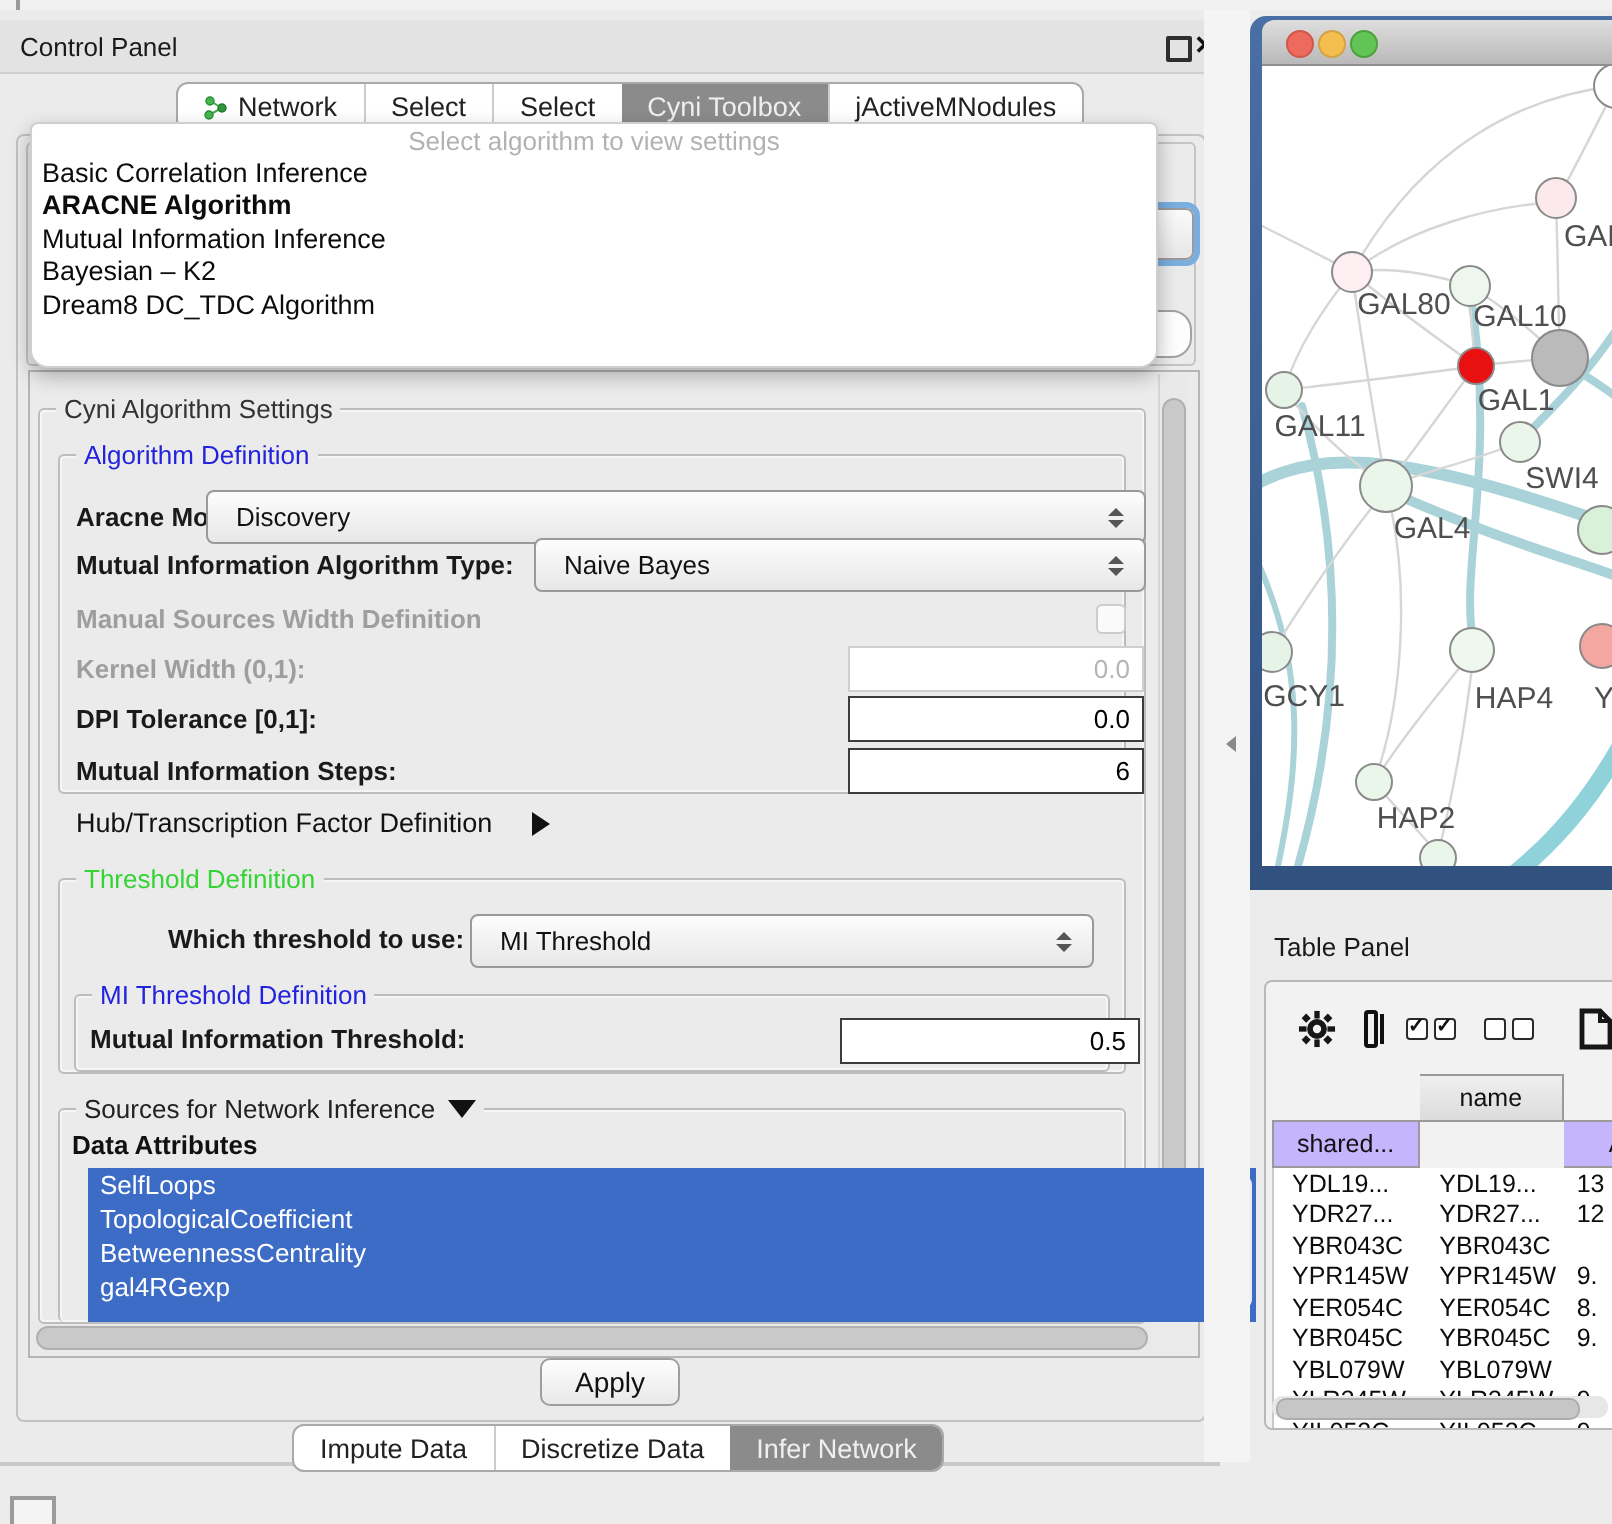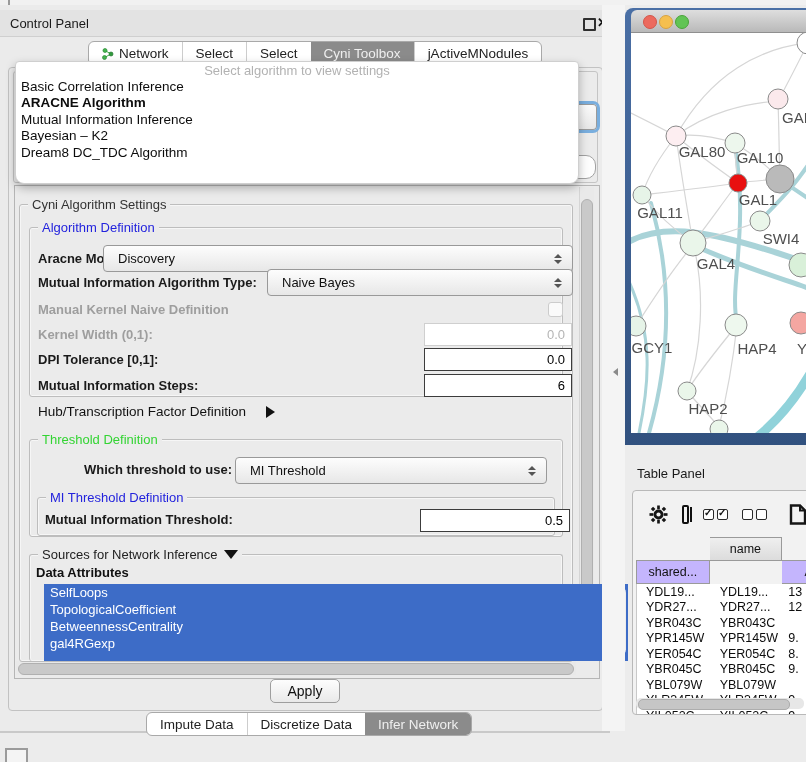--- a/index.html
+++ b/index.html
@@ -236,21 +236,21 @@
 
     <span class="abs flabel rowlabel" id="lbl-mitype">Mutual Information Algorithm Type:</span>
     <div class="abs combo" id="combo-mitype">
       <span>Naive Bayes</span>
       <span class="spin">
           <span class="up"></span>
           <span class="dn"></span>
         </span>
     </div>
 
-    <span class="abs flabel disabled rowlabel" id="lbl-manual">Manual Kernel Naive Definition</span>
+    <span class="abs flabel disabled rowlabel" id="lbl-manual">Manual Sources Width Definition</span>
     <div class="abs" id="kernel-checkbox"></div>
 
     <span class="abs flabel disabled rowlabel" id="lbl-kernel">Kernel Width (0,1):</span>
     <div class="abs tfield" id="field-kernel">0.0</div>
 
     <span class="abs flabel rowlabel" id="lbl-dpi">DPI Tolerance [0,1]:</span>
     <div class="abs tfield" id="field-dpi">0.0</div>
 
     <span class="abs flabel rowlabel" id="lbl-steps">Mutual Information Steps:</span>
     <div class="abs tfield" id="field-steps">6</div>

